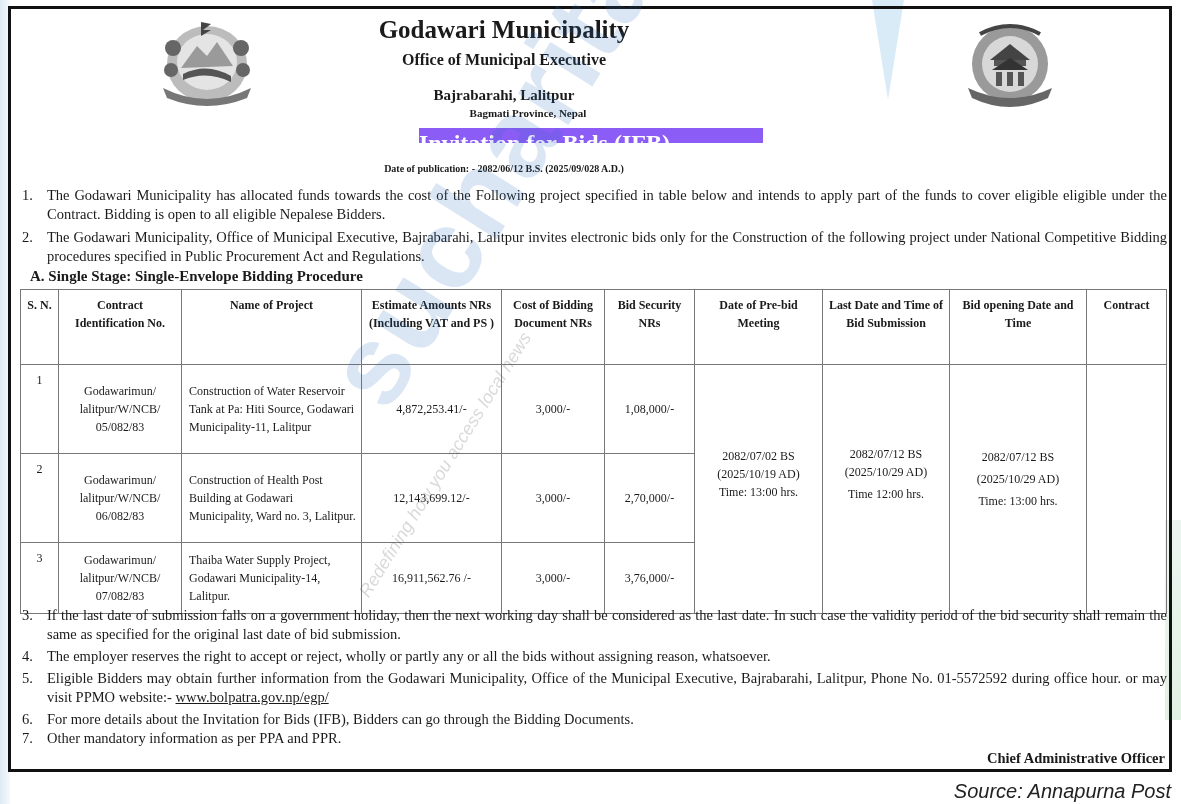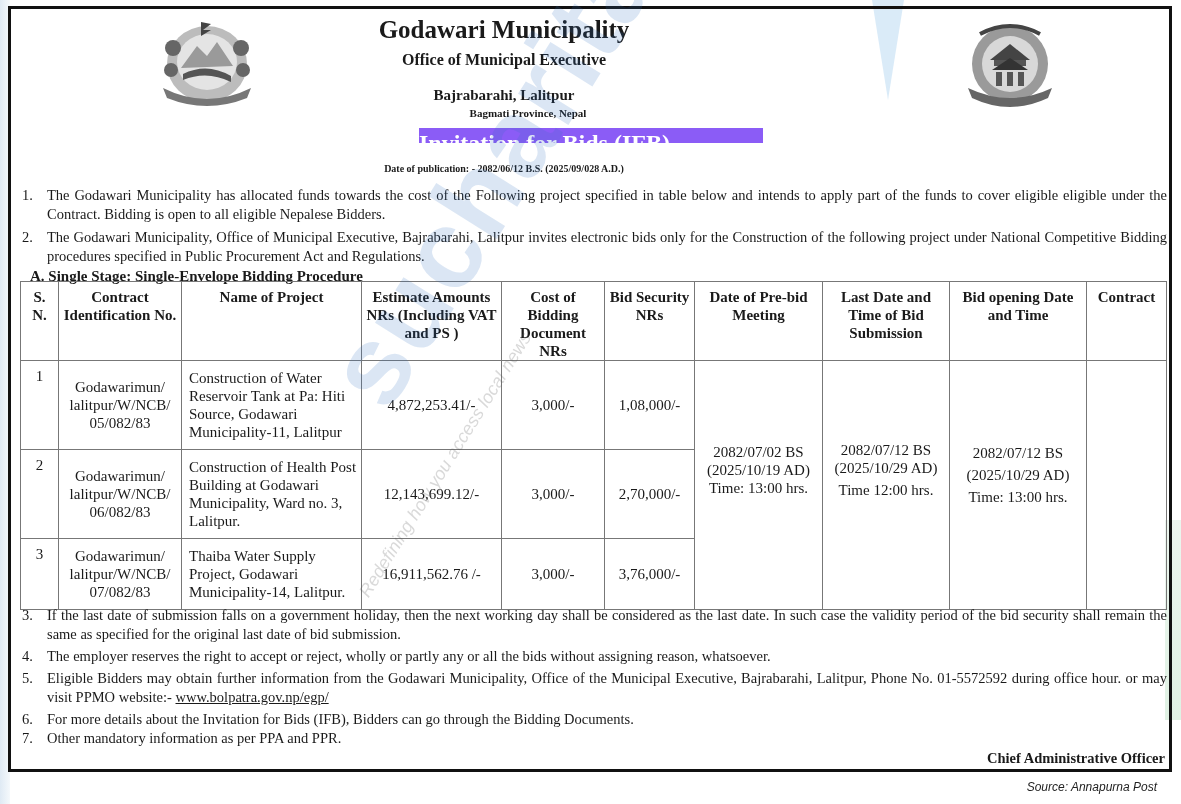--- a/index.html
+++ b/index.html
@@ -41,38 +41,38 @@
     font-weight: bold; font-size: 24px; line-height: 30px;
   }
   .t5 { top: 163px; font-size: 10px; }
   .para {
     position: absolute; left: 22px; width: 1145px; font-size: 14.5px; line-height: 19px; text-align: justify;
   }
   .para .num { position: absolute; left: 0; top: 0; }
   .para .txt { margin-left: 25px; display: block; }
   .section-a { position: absolute; left: 22px; top: 268px; font-weight: bold; font-size: 15px; margin-left: 8px; }
   table.bids {
-    position: absolute; left: 20px; top: 281px; width: 1146px; border-collapse: collapse; font-size: 15px;
+    position: absolute; left: 20px; top: 289px; width: 1146px; border-collapse: collapse; font-size: 12px;
     table-layout: fixed;
   }
   table.bids th, table.bids td {
     border: 1px solid #777; text-align: center; padding: 0 4px; line-height: 18px;
   }
   table.bids th { font-weight: bold; vertical-align: top; padding-top: 6px; height: 75px; box-sizing: border-box; }
   table.bids td { vertical-align: middle; }
   table.bids td.sn { vertical-align: top; padding-top: 6px; }
   table.bids td.proj { text-align: left; padding-left: 7px; margin-left: 28px; }
   table.bids tr.r1 td { height: 82px; }
   table.bids tr.r2 td { height: 82px; }
   table.bids tr.r3 td { height: 64px; }
   td.merged { vertical-align: middle; }
   .merged-inner { margin-top: -30px; }
   .link { text-decoration: underline; margin-top: 16px; }
   .signature { position: absolute; right: 16px; top: 750px; font-weight: bold; font-size: 14.5px; }
-  .source { position: absolute; right: 24px; top: 780px; font-family: "Liberation Sans", sans-serif; font-style: italic; font-size: 12px; color: #222; }
+  .source { position: absolute; right: 10px; top: 780px; font-family: "Liberation Sans", sans-serif; font-style: italic; font-size: 20px; color: #222; }
 </style>
 </head>
 <body>
 
 <div class="watermark-stripe wm-left"></div>
 <div class="watermark-stripe wm-tri-top"></div>
 <div class="watermark-stripe wm-tri-right"></div>
 
 <div class="frame"></div>
 

